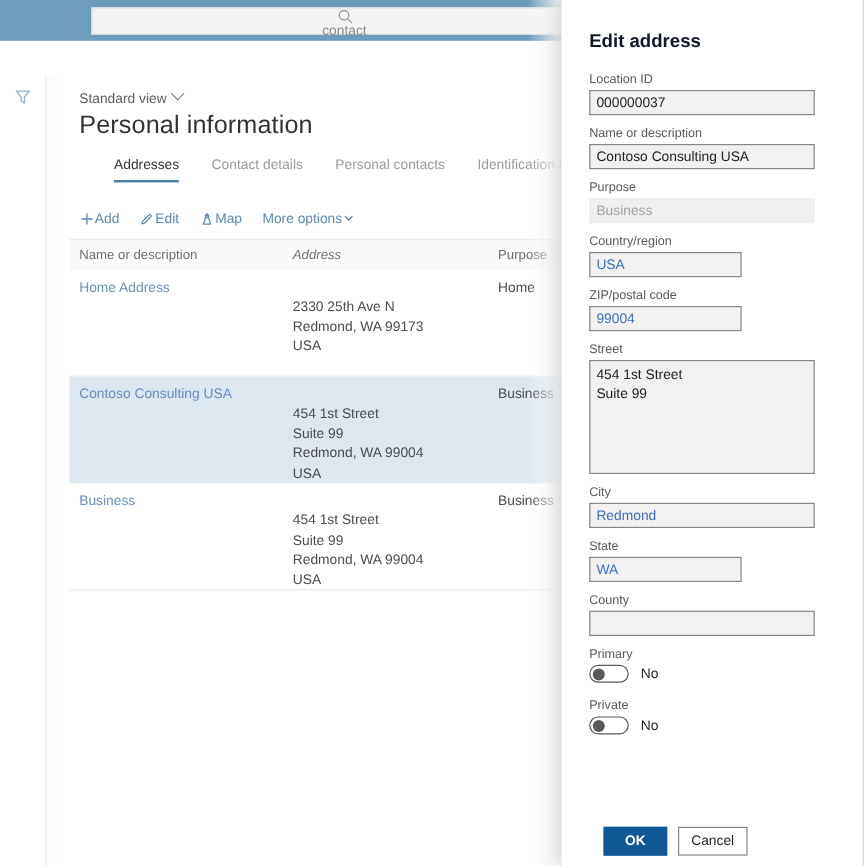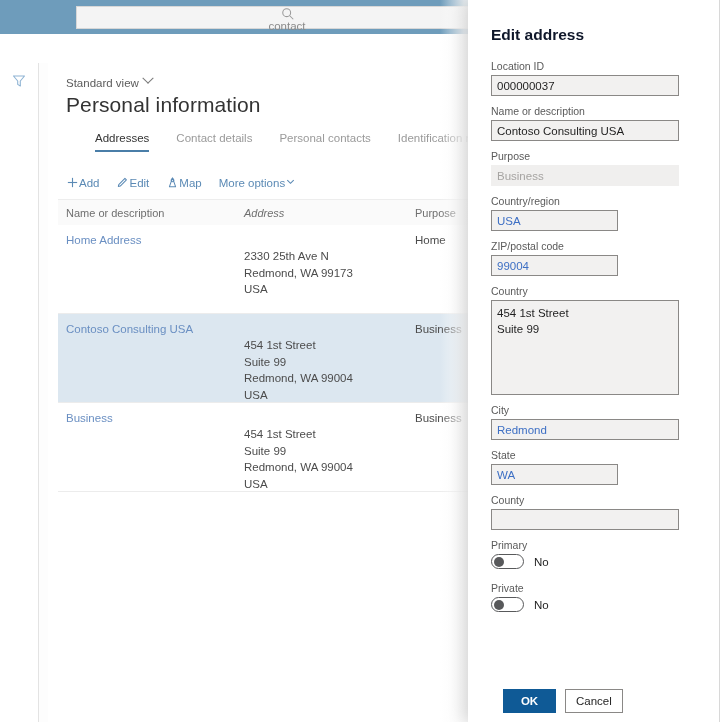--- a/index.html
+++ b/index.html
@@ -442,21 +442,21 @@
         <div class="fld-label">Country/region</div>
         <div class="fld-input narrow blue">USA</div>
       </div>
 
       <div class="fld">
         <div class="fld-label">ZIP/postal code</div>
         <div class="fld-input narrow blue">99004</div>
       </div>
 
       <div class="fld">
-        <div class="fld-label">Country</div>
+        <div class="fld-label">Street</div>
         <div class="fld-textarea">454 1st Street
 Suite 99</div>
       </div>
 
       <div class="fld" style="margin-top:9px;">
         <div class="fld-label">City</div>
         <div class="fld-input wide blue">Redmond</div>
       </div>
 
       <div class="fld">

